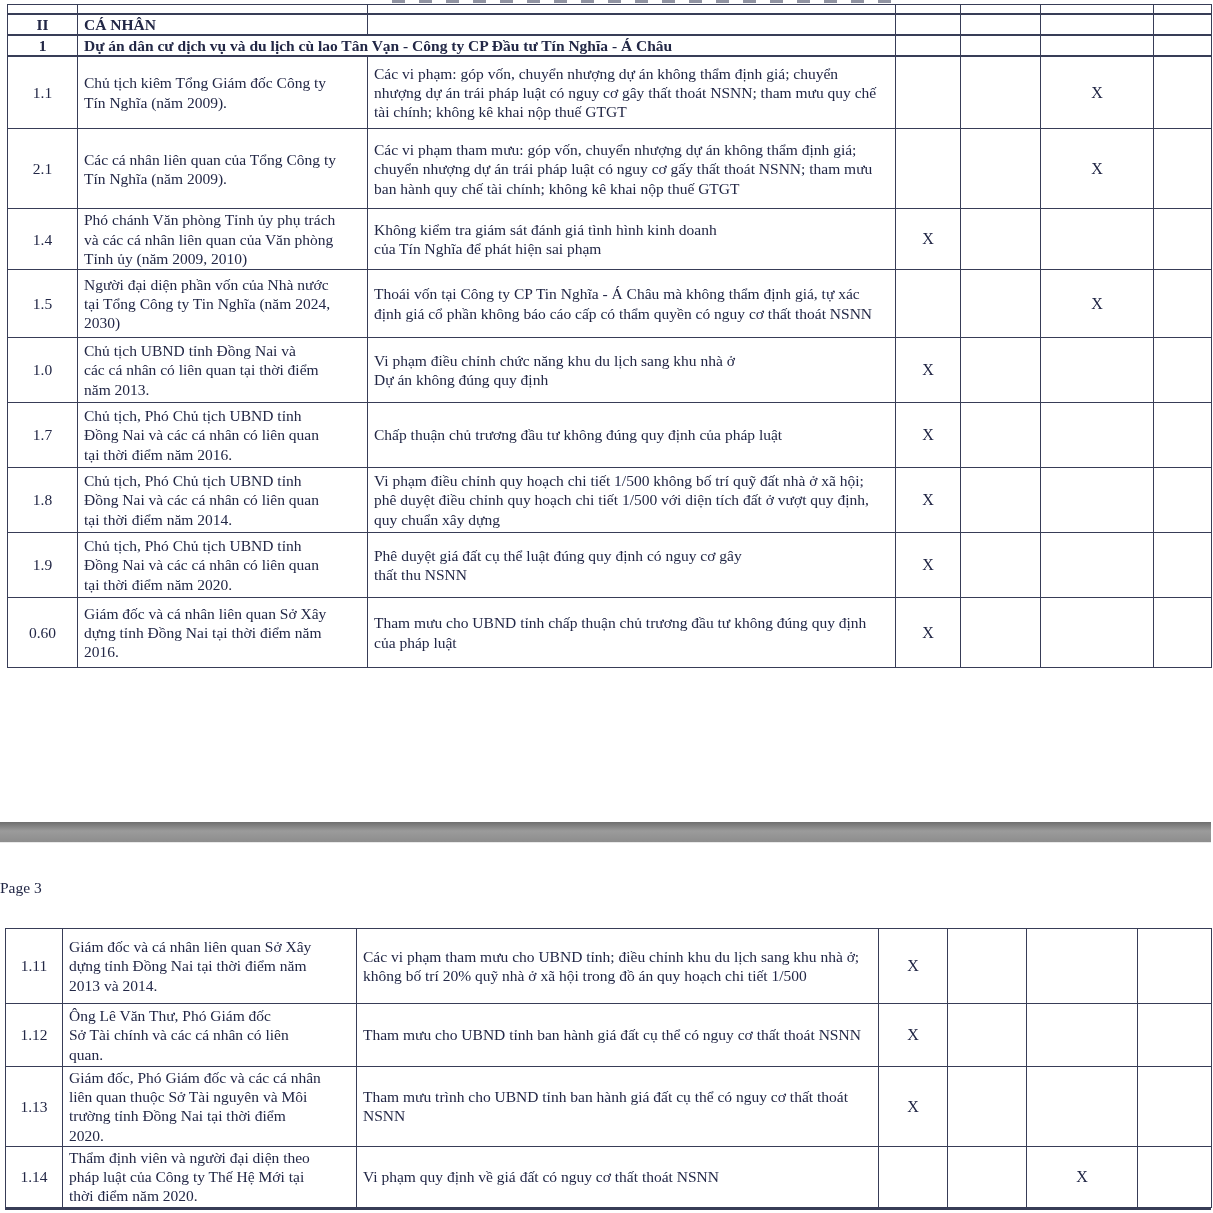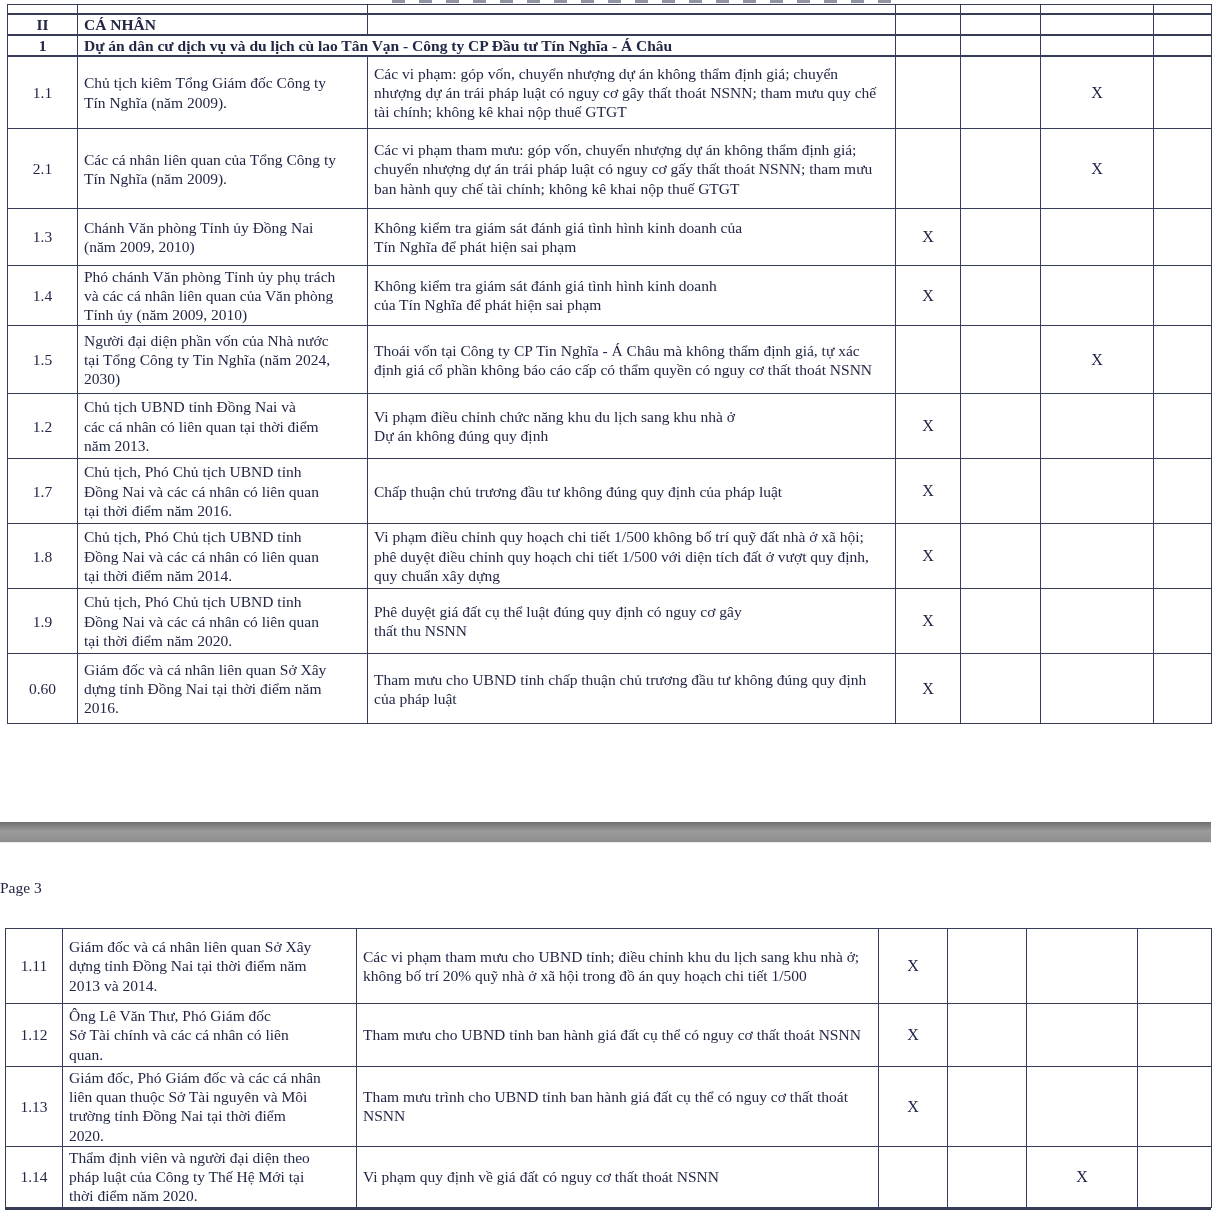--- a/index.html
+++ b/index.html
@@ -100,31 +100,20 @@
       <tr style="height: 80px;">
         <td class="no">2.1</td>
         <td class="name">Các cá nhân liên quan của Tổng Công ty
 Tín Nghĩa (năm 2009).</td>
         <td class="desc">Các vi phạm tham mưu: góp vốn, chuyển nhượng dự án không thẩm định giá; chuyển nhượng dự án trái pháp luật có nguy cơ gấy thất thoát NSNN; tham mưu ban hành quy chế tài chính; không kê khai nộp thuế GTGT</td>
         <td class="mark"></td>
         <td class="mark"></td>
         <td class="mark">X</td>
         <td class="mark"></td>
       </tr>
-      <tr style="height: 48px;">
-        <td class="no">1.3</td>
-        <td class="name">Chánh Văn phòng Tỉnh ủy Đồng Nai
-(năm 2009, 2010)</td>
-        <td class="desc">Không kiểm tra giám sát đánh giá tình hình kinh doanh của
-Tín Nghĩa để phát hiện sai phạm</td>
-        <td class="mark">X</td>
-        <td class="mark"></td>
-        <td class="mark"></td>
-        <td class="mark"></td>
-      </tr>
       <tr style="height: 57px;">
         <td class="no">1.4</td>
         <td class="name">Phó chánh Văn phòng Tỉnh ủy phụ trách
 và các cá nhân liên quan của Văn phòng
 Tỉnh ủy (năm 2009, 2010)</td>
         <td class="desc">Không kiểm tra giám sát đánh giá tình hình kinh doanh
 của Tín Nghĩa để phát hiện sai phạm</td>
         <td class="mark">X</td>
         <td class="mark"></td>
         <td class="mark"></td>
@@ -135,21 +124,21 @@
         <td class="name">Người đại diện phần vốn của Nhà nước
 tại Tổng Công ty Tin Nghĩa (năm 2024,
 2030)</td>
         <td class="desc">Thoái vốn tại Công ty CP Tin Nghĩa - Á Châu mà không thẩm định giá, tự xác định giá cổ phần không báo cáo cấp có thẩm quyền có nguy cơ thất thoát NSNN</td>
         <td class="mark"></td>
         <td class="mark"></td>
         <td class="mark">X</td>
         <td class="mark"></td>
       </tr>
       <tr style="height: 65px;">
-        <td class="no">1.2</td>
+        <td class="no">1.0</td>
         <td class="name">Chủ tịch UBND tỉnh Đồng Nai và
 các cá nhân có liên quan tại thời điểm
 năm 2013.</td>
         <td class="desc">Vi phạm điều chỉnh chức năng khu du lịch sang khu nhà ở
 Dự án không đúng quy định</td>
         <td class="mark">X</td>
         <td class="mark"></td>
         <td class="mark"></td>
         <td class="mark"></td>
       </tr>

